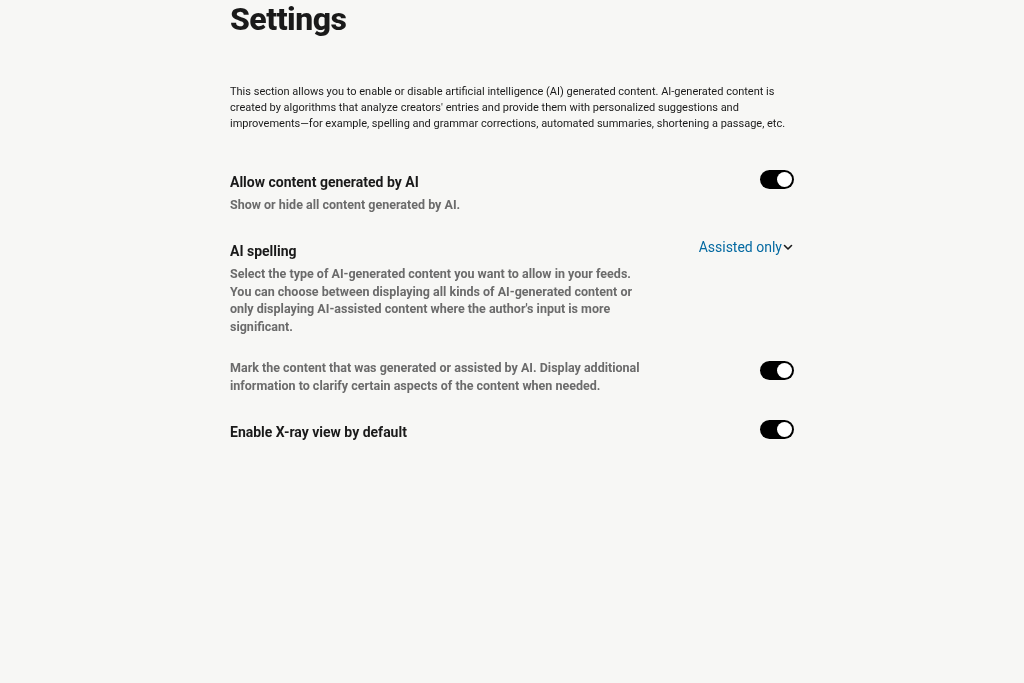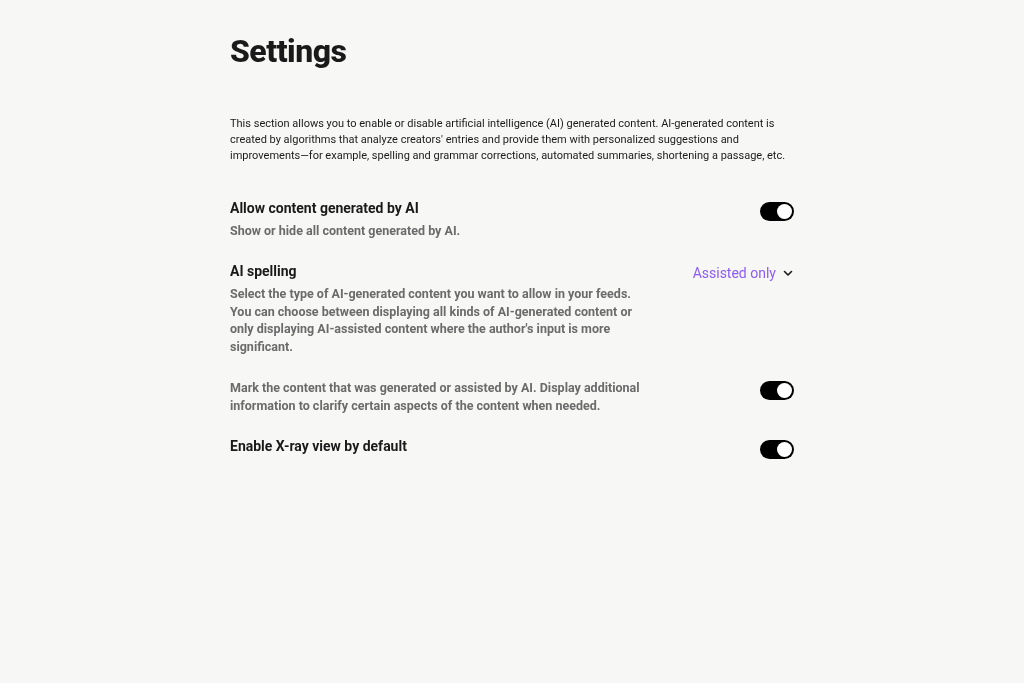--- a/index.html
+++ b/index.html
@@ -10,21 +10,20 @@
     body {
       font-family: -apple-system, BlinkMacSystemFont, "Segoe UI", Roboto, Helvetica, Arial, sans-serif;
       background: #f7f7f5;
       width: 1024px;
       height: 683px;
       overflow: hidden;
     }
     .container {
       max-width: 564px;
       margin-left: 230px;
-      padding-top: 32px;
     }
     h1 {
       font-size: 32px;
       font-weight: 800;
       color: #1a1a1a;
       margin-bottom: 46px;
       letter-spacing: -0.5px;
     }
     h2 {
       font-size: 22px;
@@ -48,20 +47,21 @@
     }
     .option-text {
       flex: 1;
       max-width: 410px;
     }
     .option-title {
       font-size: 14px;
       font-weight: 700;
       color: #1a1a1a;
       margin-bottom: 6px;
+      margin-top: 6px;
     }
     .option-desc {
       font-size: 12.5px;
       line-height: 1.4;
       color: #6b6b6b;
       font-weight: bold;
     }
     .control {
       flex-shrink: 0;
       display: flex;
@@ -81,23 +81,22 @@
       right: 2px;
       top: 2px;
       width: 15px;
       height: 15px;
       background: #fff;
       border-radius: 50%;
     }
     .dropdown {
       display: flex;
       align-items: center;
-      gap: 6px;
       font-size: 14px;
-      color: #8b5cf6;
+      color: #0369a1;
       cursor: pointer;
       white-space: nowrap;
     }
     .chevron {
       display: inline-flex;
       align-items: center;
     }
   </style>
 </head>
 <body>

